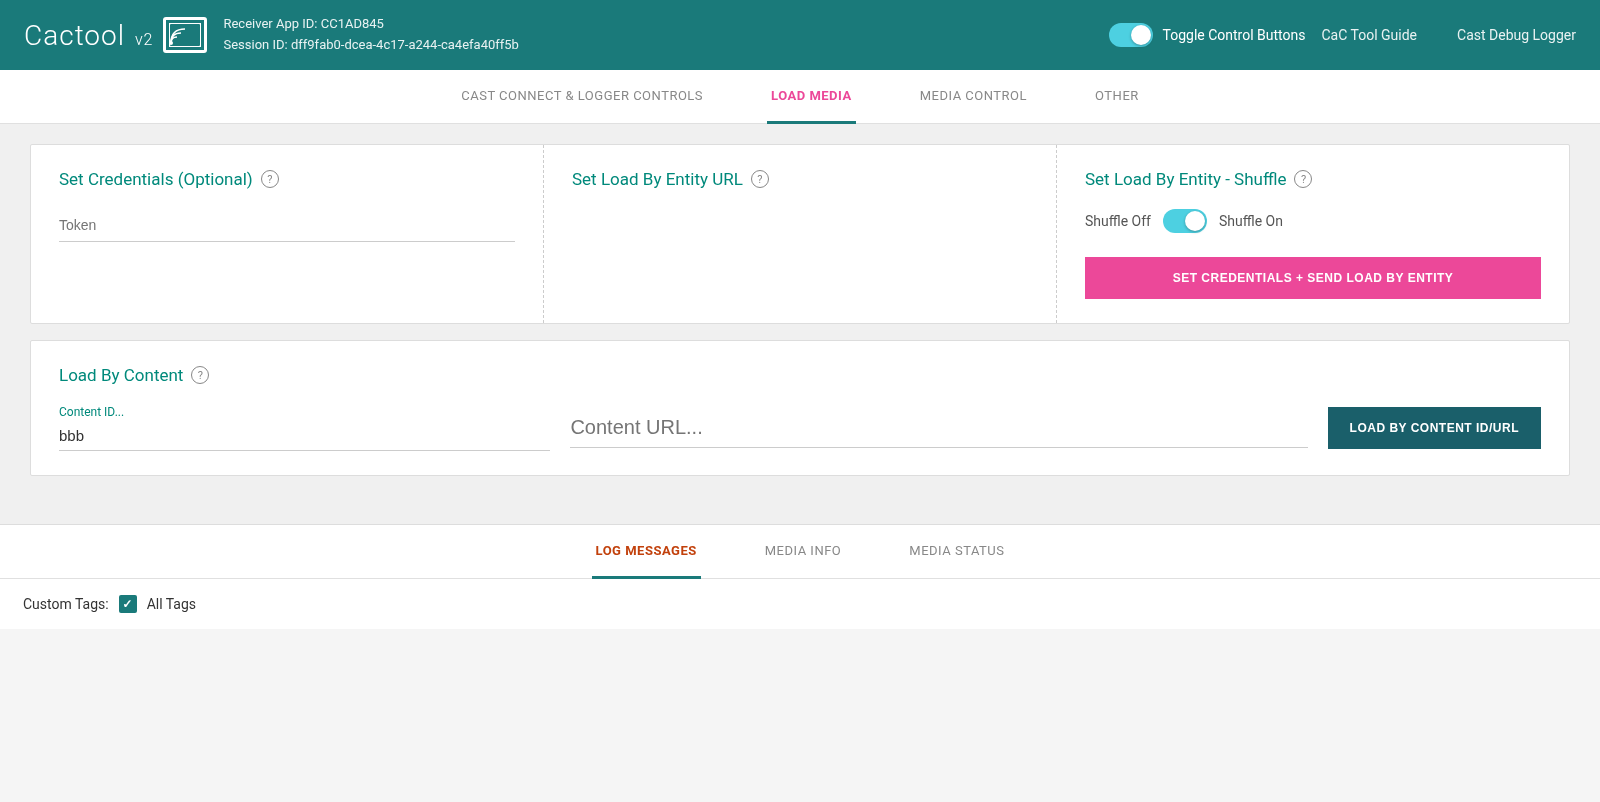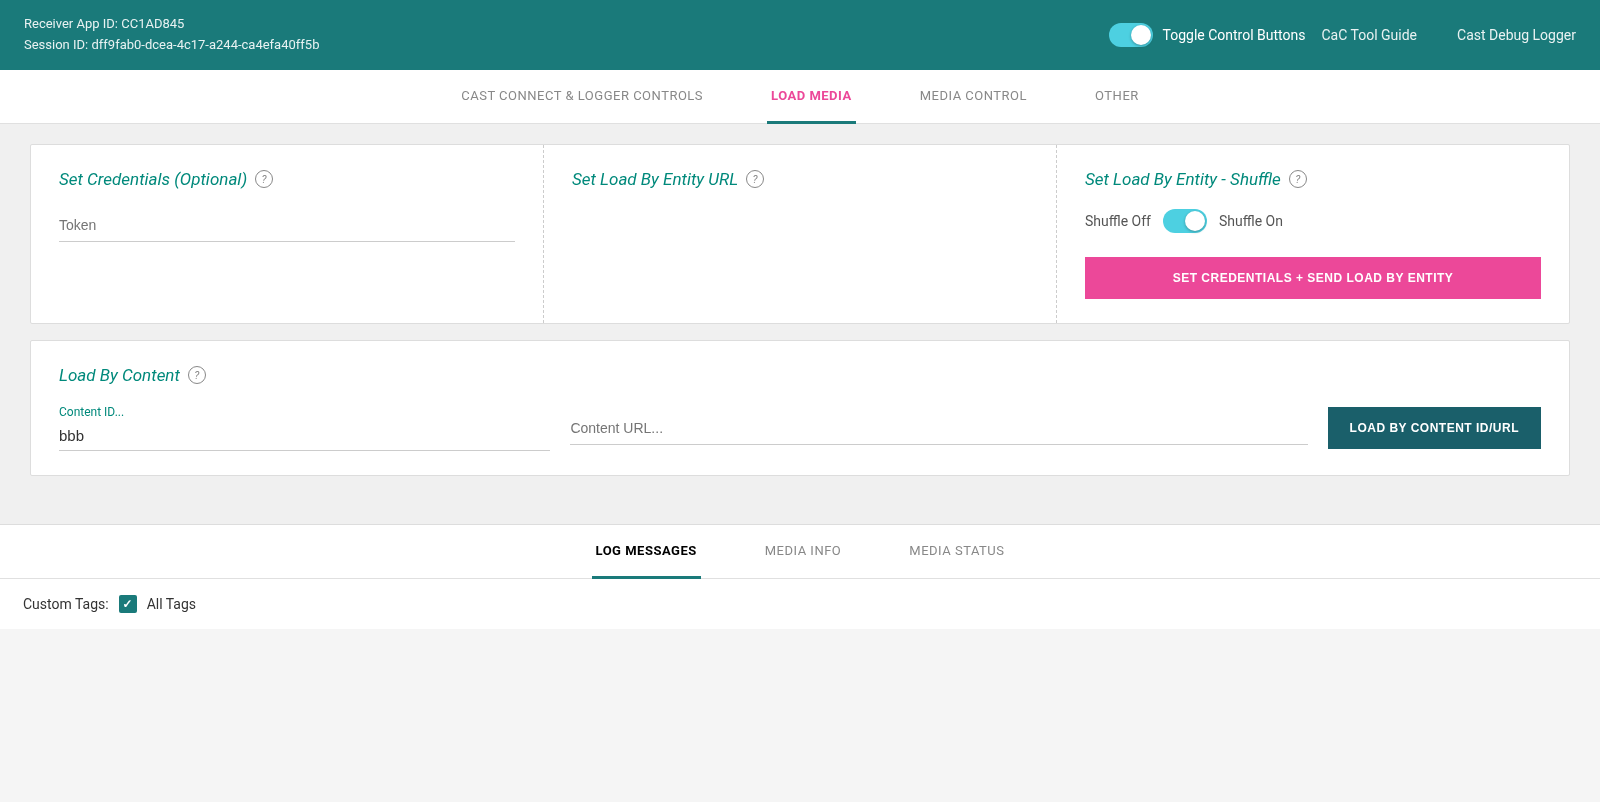--- a/index.html
+++ b/index.html
@@ -128,21 +128,20 @@
     }
     .panel:last-child { border-right: none; }
     .panel-title {
       color: #00897b;
       font-size: 17px;
       font-weight: 400;
       margin-bottom: 20px;
       display: flex;
       align-items: center;
       gap: 8px;
-      font-style: italic;
     }
     .help-icon {
       width: 18px;
       height: 18px;
       border: 1.5px solid #888;
       border-radius: 50%;
       display: inline-flex;
       align-items: center;
       justify-content: center;
       color: #888;
@@ -239,21 +238,21 @@
       font-size: 15px;
       color: #333;
       outline: none;
       background: transparent;
     }
     .content-url-input {
       flex: 1.5;
       border: none;
       border-bottom: 1px solid #ccc;
       padding: 8px 0;
-      font-size: 14px;
+      font-size: 20px;
       color: #999;
       outline: none;
       background: transparent;
     }
     .btn-load {
       background: #1a5f6a;
       color: white;
       border: none;
       padding: 14px 22px;
       font-size: 12px;
@@ -282,21 +281,21 @@
       font-size: 13px;
       letter-spacing: 0.5px;
       color: #888;
       cursor: pointer;
       border-bottom: 3px solid transparent;
       margin-bottom: -1px;
       font-weight: 400;
       text-transform: uppercase;
     }
     .bottom-tab.active {
-      color: #000000;
+      color: #c2410c;
       font-weight: 700;
       border-bottom-color: #1a7a7a;
     }
 
     
     .custom-tags-bar {
       display: flex;
       align-items: center;
       gap: 10px;
       padding: 16px 23px;
@@ -324,20 +323,35 @@
     }
     .all-tags-label {
       font-size: 14px;
       color: #333;
     }
   </style>
 </head>
 <body>
 
 <header class="header">
+  <div class="header-logo">
+    <span class="logo-text">
+      <span>Cactool</span>
+      <span style="font-size:16px; margin-left:2px;">v2</span>
+    </span>
+    <div class="cast-icon">
+      <svg width="32" height="24" viewBox="0 0 32 24" fill="none">
+        <rect x="0" y="0" width="32" height="24" rx="2" stroke="white" stroke-width="2" fill="none"></rect>
+        <path d="M2 20 Q2 14 8 14" stroke="white" stroke-width="1.5" fill="none"></path>
+        <path d="M2 20 Q2 10 12 10" stroke="white" stroke-width="1.5" fill="none"></path>
+        <path d="M2 20 Q2 6 16 6" stroke="white" stroke-width="1.5" fill="none"></path>
+        <circle cx="2" cy="20" r="2" fill="white"></circle>
+      </svg>
+    </div>
+  </div>
   <div class="header-session">
     <div>
       <span class="label">Receiver App ID:</span>
       <span>CC1AD845</span>
     </div>
     <div>
       <span class="label">Session ID:</span>
       <span>dff9fab0-dcea-4c17-a244-ca4efa40ff5b</span>
     </div>
   </div>

